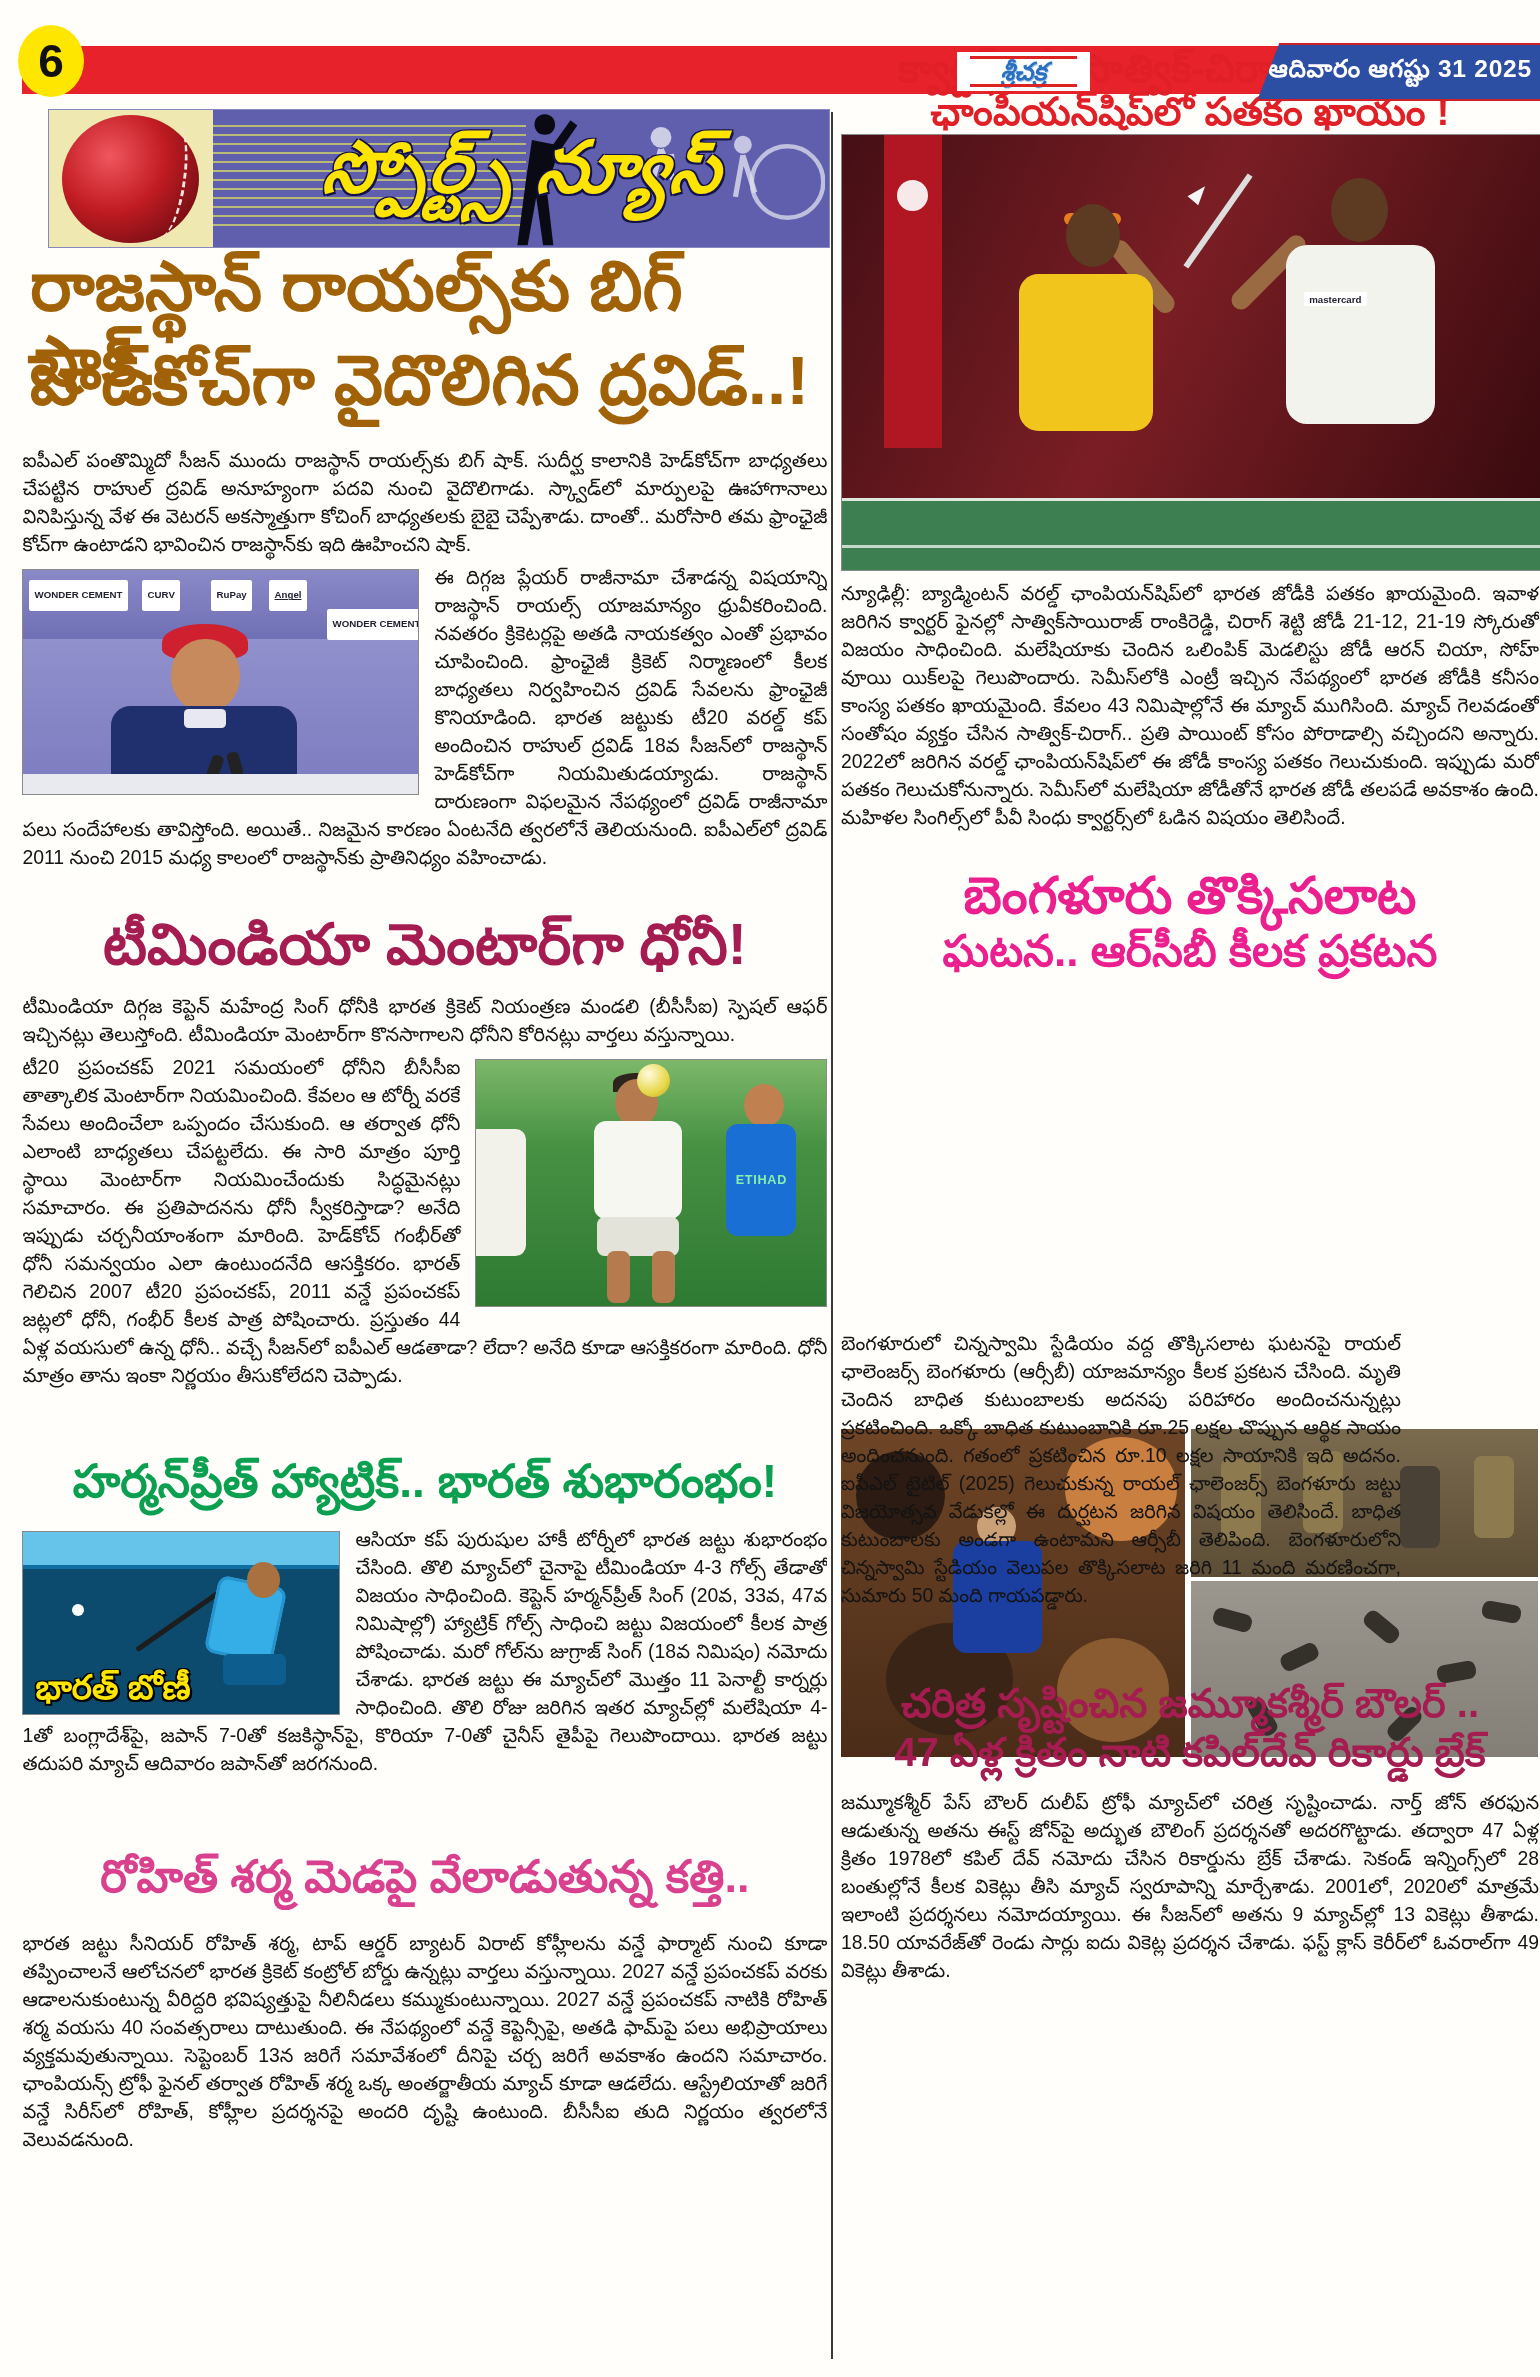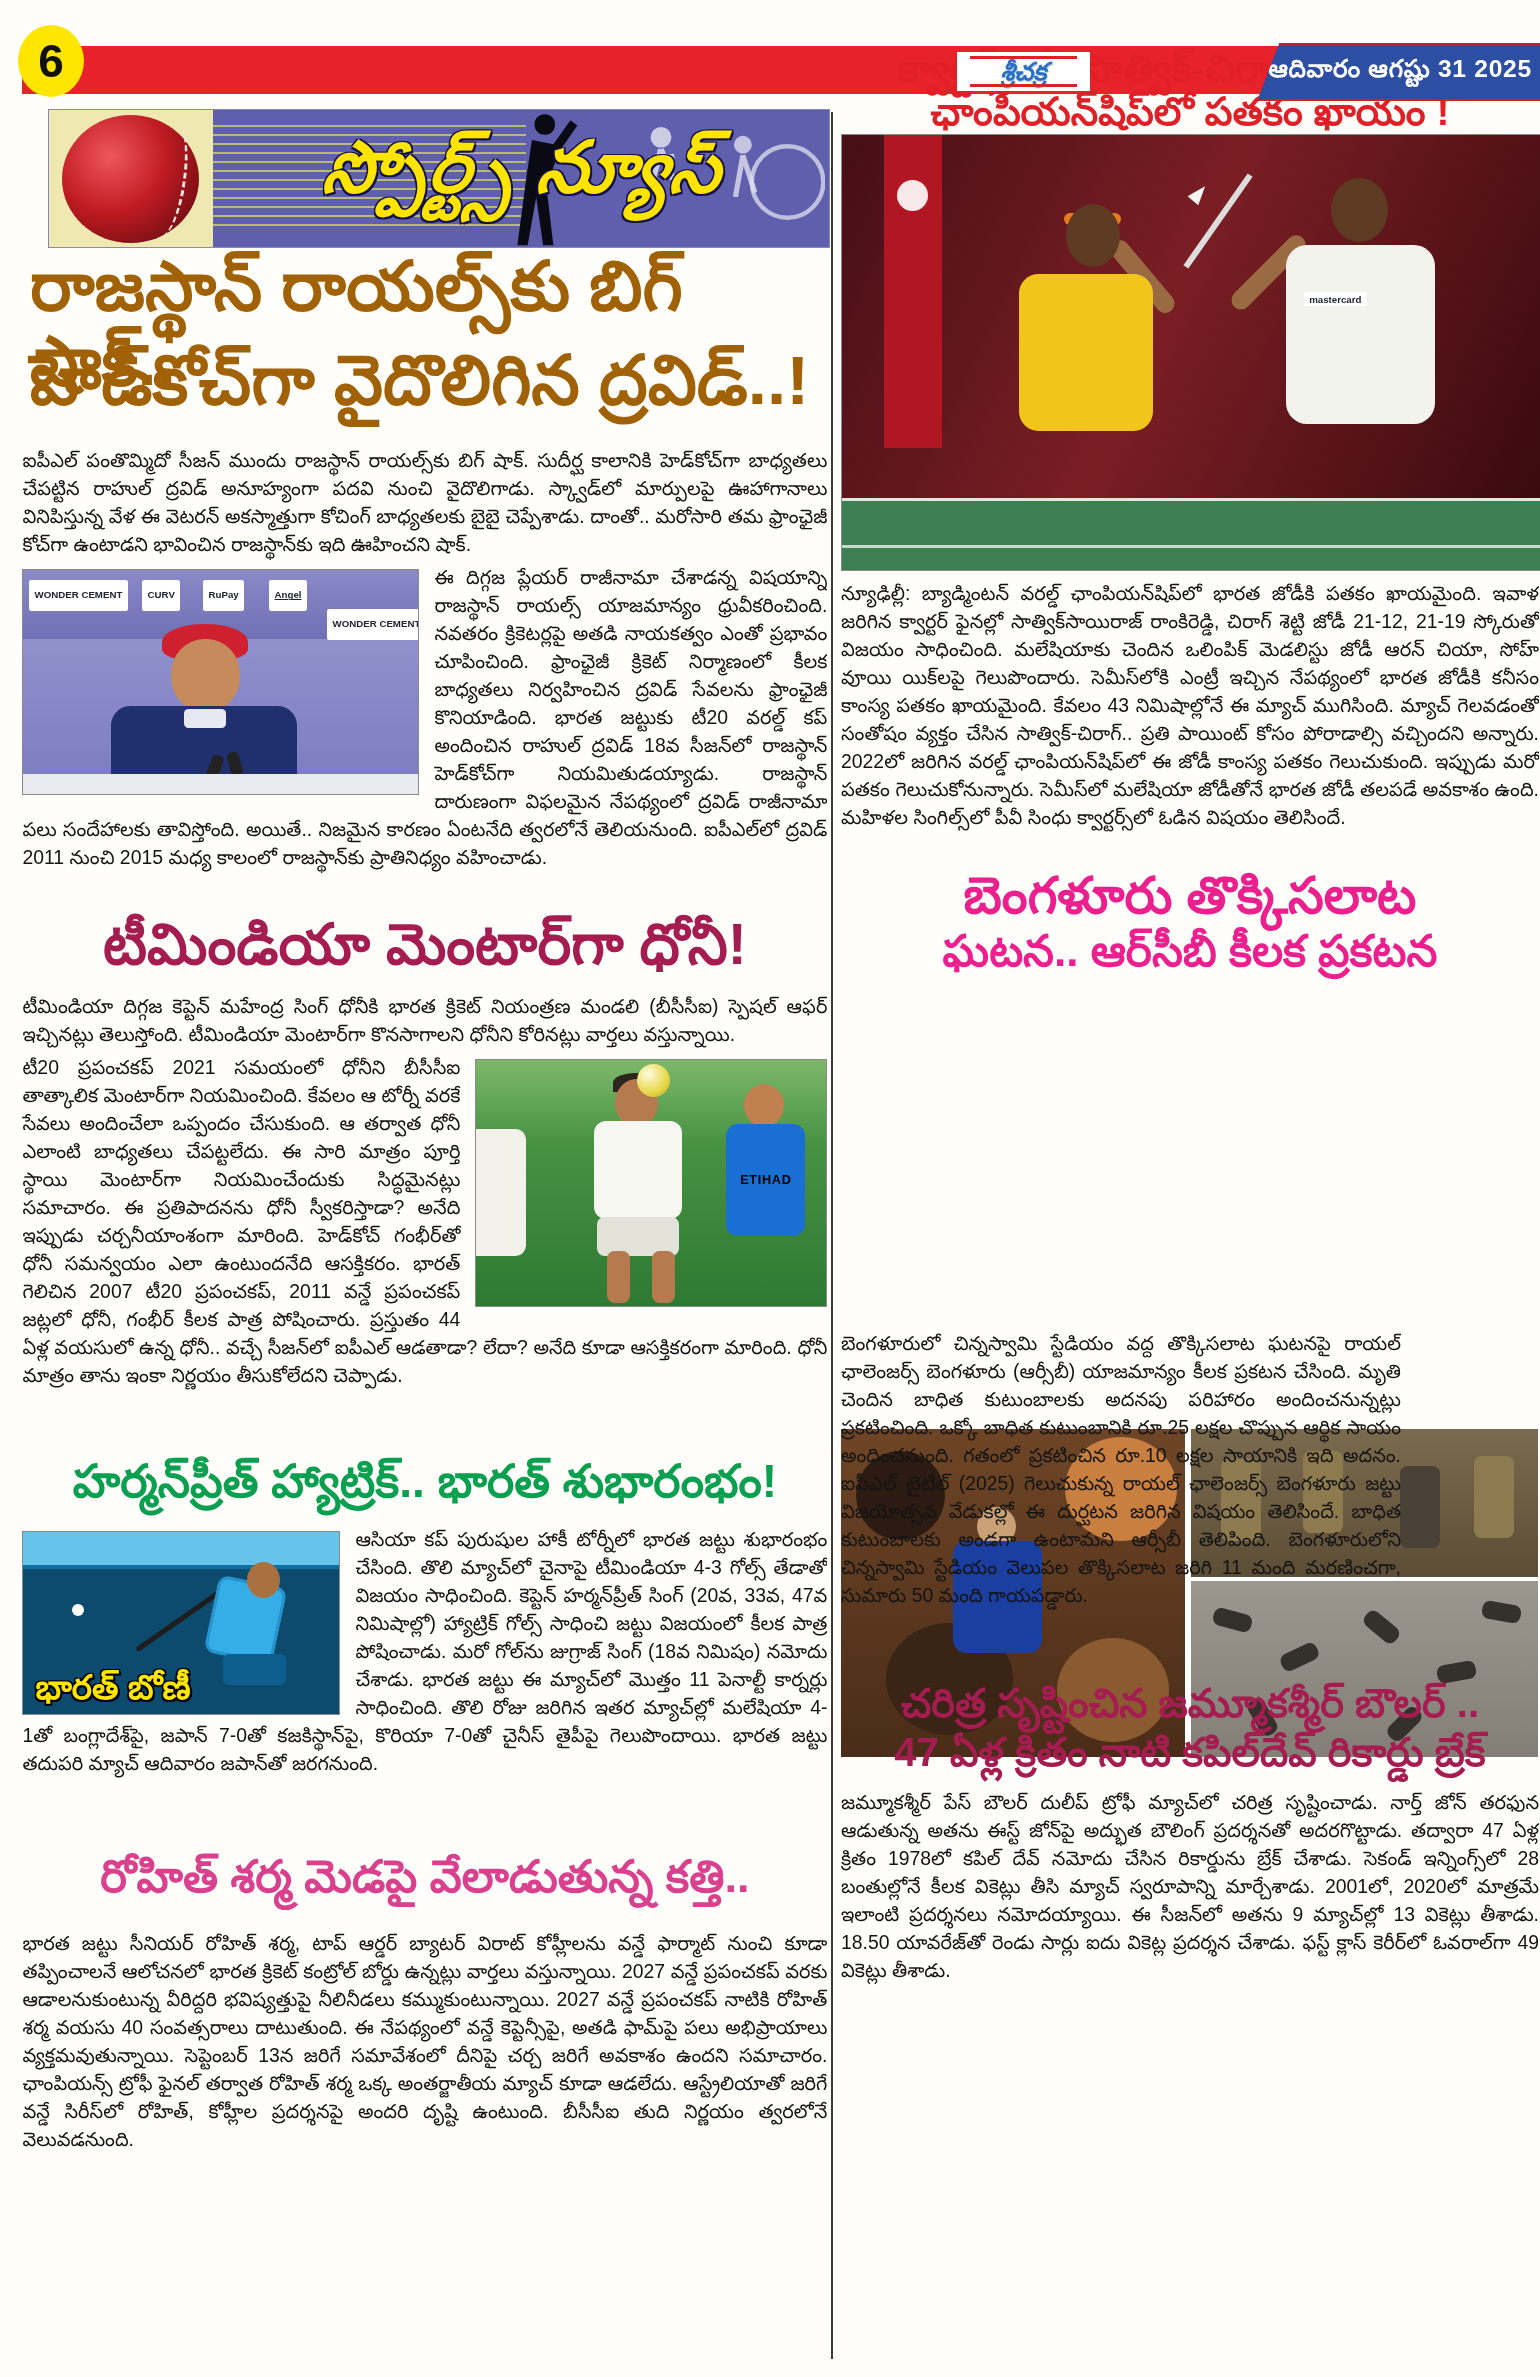--- a/index.html
+++ b/index.html
@@ -63,22 +63,22 @@
   
   .dhoni-photo{width:350px;height:246px;background:linear-gradient(#7cb86a,#479143 35%,#2e7a33);}
   .dhoni-photo .pl-left{position:absolute;left:-10.4px;top:69px;width:60px;height:127px;background:#f2f2ea;border-radius:10.4px;}
   .dhoni-photo .pc-head{position:absolute;left:139px;top:19.4px;width:43px;height:48px;background:#b57b4e;border-radius:50%;}
   .dhoni-photo .pc-hair{position:absolute;left:137px;top:13.4px;width:46px;height:19.4px;background:#2c241d;border-radius:50% 50% 0 0;}
   .dhoni-photo .pc-torso{position:absolute;left:118px;top:61px;width:88px;height:98px;background:#f7f7f2;border-radius:12px;}
   .dhoni-photo .pc-shorts{position:absolute;left:121px;top:157px;width:82px;height:39px;background:#e3e3da;border-radius:7.5px;}
   .dhoni-photo .pc-leg{position:absolute;width:22.4px;height:52px;background:#b57b4e;border-radius:7.5px;}
   .dhoni-photo .ball{position:absolute;left:161px;bottom:4.5px;width:33px;height:33px;border-radius:50%;
         background:radial-gradient(circle at 35% 30%, #fffbe0, #e8d84a 60%, #b9a722);}
-  .dhoni-photo .pr-torso{position:absolute;left:250px;top:64px;width:79px;height:112px;background:#1a6fd4;border-radius:12px;
-        display:flex;align-items:center;justify-content:center;color:#000000;font-size:12.7px;font-weight:bold;letter-spacing:0.7px;}
+  .dhoni-photo .pr-torso{position:absolute;left:250px;top:64px;width:70px;height:112px;background:#1a6fd4;border-radius:12px;
+        display:flex;align-items:center;justify-content:center;color:#86efac;font-size:12.7px;font-weight:bold;letter-spacing:0.7px;}
   .dhoni-photo .pr-head{position:absolute;left:268px;top:24px;width:40px;height:43px;background:#c08050;border-radius:50%;}
   
   .badminton-photo{width:698px;height:435px;background:linear-gradient(115deg,#450f15,#7a1e24 45%,#35090d);}
   .badminton-photo .court{position:absolute;left:0;bottom:0;width:100%;height:69px;background:#3e7f52;border-top:3.7px solid #dfe8df;}
   .badminton-photo .court .line{position:absolute;left:0;bottom:22.4px;width:100%;height:3px;background:#e8efe8;opacity:.8;}
   .badminton-photo .adbanner{position:absolute;left:42px;top:0;width:58px;height:313px;background:#b01722;}
   .badminton-photo .adbanner .logo{position:absolute;left:13.4px;top:45px;width:31px;height:31px;border-radius:50%;background:#fff;opacity:.9;}
   .badminton-photo .p1-torso{position:absolute;left:177px;top:139px;width:134px;height:157px;background:#f2c51d;border-radius:19.4px;}
   .badminton-photo .p1-head{position:absolute;left:224px;top:69px;width:54px;height:63px;background:#5d3a22;border-radius:50%;}
   .badminton-photo .p1-band{position:absolute;left:222px;top:78px;width:57px;height:12px;background:#e87b1e;border-radius:6px;}
@@ -153,21 +153,21 @@
 
   <div class="abs hl hl-dravid" style="top:250px;">రాజస్థాన్ రాయల్స్‌కు బిగ్ షాక్..</div>
   <div class="abs hl hl-dravid" style="top:344px;">హెడ్‌కోచ్‌గా వైదొలిగిన ద్రవిడ్..!</div>
 
   <div class="abs article" style="left:22.4px;top:446px;width:805px;height:461px;">
     <p>ఐపీఎల్ పంతొమ్మిదో సీజన్ ముందు రాజస్థాన్ రాయల్స్‌కు బిగ్ షాక్. సుదీర్ఘ కాలానికి హెడ్‌కోచ్‌గా బాధ్యతలు చేపట్టిన రాహుల్ ద్రవిడ్ అనూహ్యంగా పదవి నుంచి వైదొలిగాడు. స్క్వాడ్‌లో మార్పులపై ఊహాగానాలు వినిపిస్తున్న వేళ ఈ వెటరన్ అకస్మాత్తుగా కోచింగ్ బాధ్యతలకు బైబై చెప్పేశాడు. దాంతో.. మరోసారి తమ ఫ్రాంఛైజీ కోచ్‌గా ఉంటాడని భావించిన రాజస్థాన్‌కు ఇది ఊహించని షాక్.</p>
     <div class="photo dravid-photo ph-f-left">
       <div class="strip"></div>
       <span class="chip" style="left:6px;top:10.4px;">WONDER CEMENT</span>
       <span class="chip" style="left:119px;top:10.4px;">CURV</span>
-      <span class="chip" style="left:180px;top:10.4px;">RuPay</span>
+      <span class="chip" style="left:188px;top:10.4px;">RuPay</span>
       <span class="chip" style="left:246px;top:10.4px;text-decoration:underline;">Angel</span>
       <span class="chip" style="left:304px;top:39px;">WONDER CEMENT</span>
       <div class="cap"></div>
       <div class="head"></div>
       <div class="torso"></div>
       <div class="collar"></div>
       <div class="mic" style="left:186px;top:185px;transform:rotate(20deg);"></div>
       <div class="mic" style="left:206px;top:182px;transform:rotate(-15deg);"></div>
       <div class="table"></div>
     </div>

